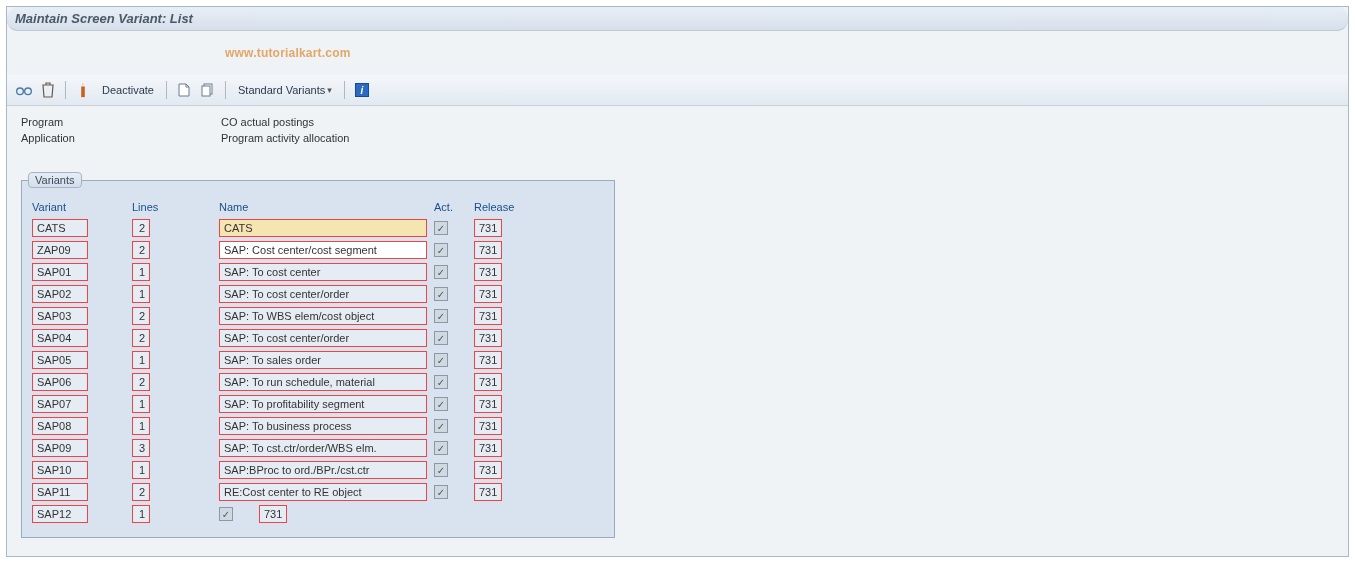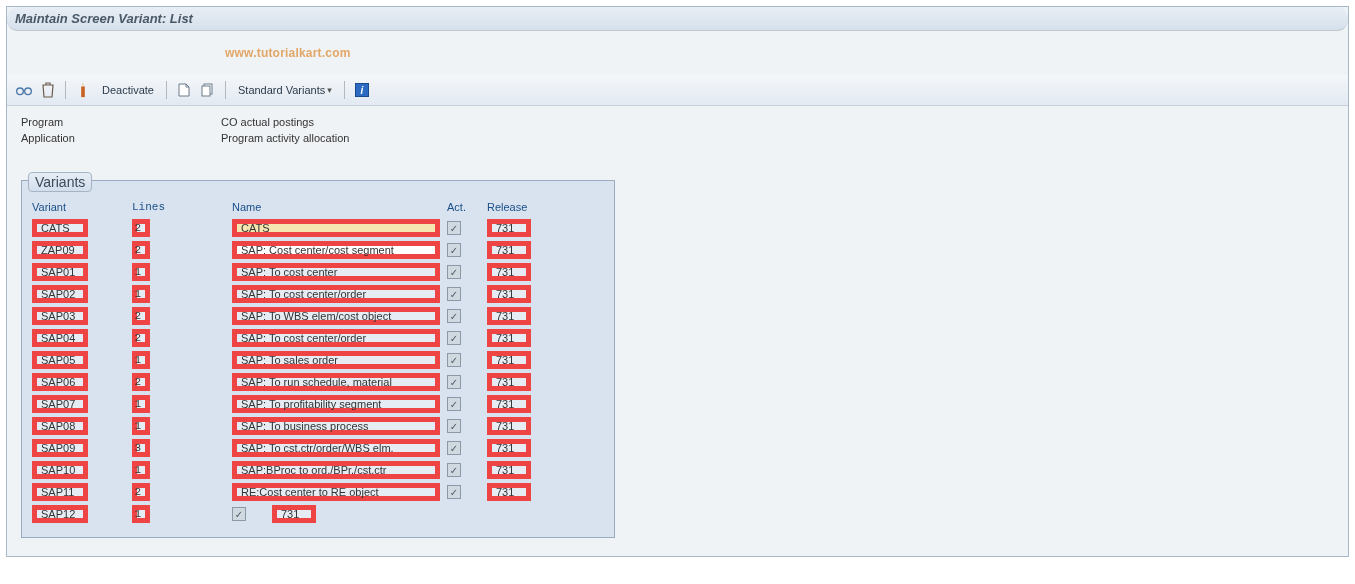--- a/index.html
+++ b/index.html
@@ -62,52 +62,52 @@
       padding: 16px 8px 12px 8px;
     }
     .panel-title {
       position:absolute;
       top: -9px;
       left: 6px;
       background: linear-gradient(to bottom,#e6edf5 0%, #d3deec 100%);
       border: 1px solid #a5b5c5;
       border-radius: 4px;
       padding: 1px 6px;
-      font-size: 14px;
+      font-size: 11px;
       color: #3a4a5a;
     }
     .tbl-head {
       display:flex;
       padding: 4px 2px 4px 2px;
       font-size: 11px;
       color: #1a4f8a;
       align-items: center;
     }
     .col-variant { width: 100px; }
-    .col-lines { width: 100px; font-family: Liberation Mono, monospace; }
+    .col-lines { width: 87px; }
     .col-name { width: 215px; }
     .col-act { width: 40px; text-align:left; }
     .col-release { width: 70px; }
     .tbl-body { }
     .tbl-row { display:flex; align-items:center; padding: 0 2px; height: 22px;}
     .cell-input {
-      border: 5px solid #ef4444;
+      border: 1px solid #ef4444;
       background: #fff;
       font-size: 11px;
       color: #333;
       padding: 2px 4px;
       height: 18px;
       display:flex; align-items:center;
     }
     .ro { background: #e6ecf3; }
     .sel { background: #f5e5b0; }
     .ci-variant { width: 56px;}
     .ci-lines { width: 18px; text-align:right; justify-content:flex-end;}
     .ci-name { width: 208px;}
-    .ci-release { width: 44px;}
+    .ci-release { width: 28px;}
     .chk {
       width: 14px; height: 14px;
       border: 1px solid #8a98a8;
       background: #d0d8e0;
       display:inline-flex; align-items:center; justify-content:center;
       font-size: 10px; color: #4a5a6a;
     }
     
     .svg-glasses { width:16px; height:14px;}
     .svg-trash { width:14px; height:16px; }

